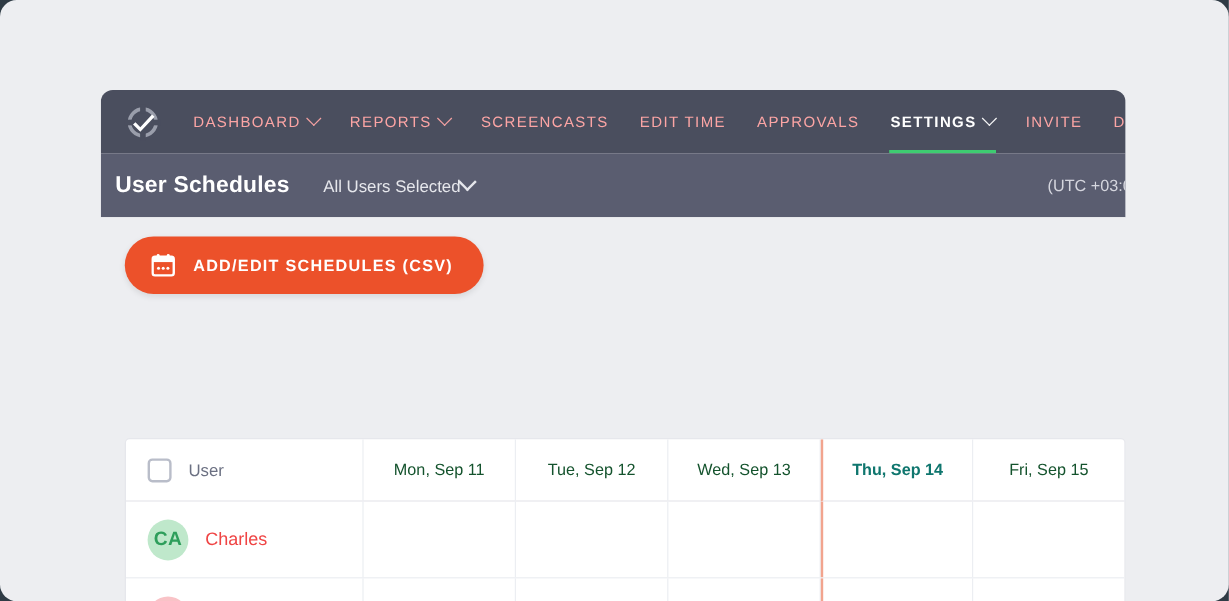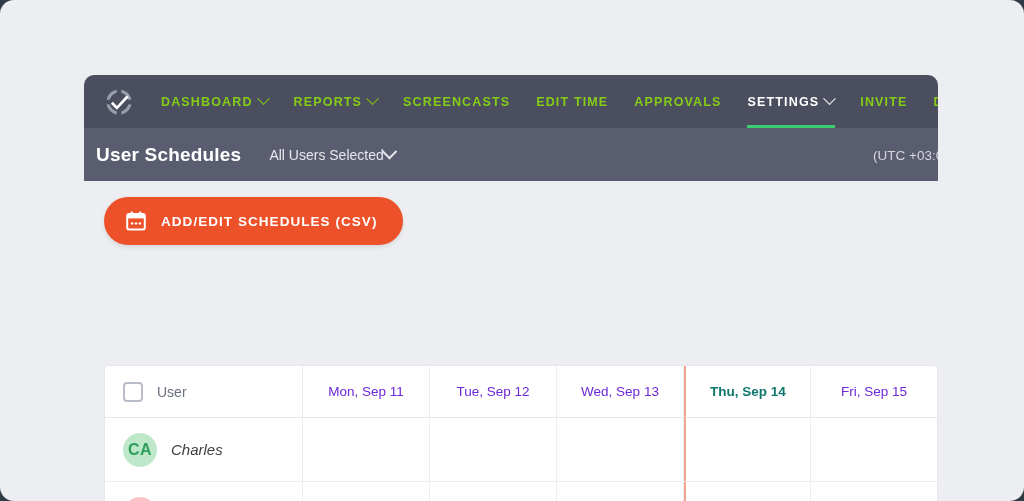--- a/index.html
+++ b/index.html
@@ -59,24 +59,24 @@
     height: 53px;
     margin-left: 6px;
   }
 
   .nav-item {
     display: flex;
     align-items: center;
     gap: 6px;
     padding: 0 13px;
     height: 53px;
-    color: #84cc16;
+    color: #fca5a5;
     font-size: 12.5px;
     letter-spacing: 1.15px;
-    font-weight: 700;
+    font-weight: 400;
     white-space: nowrap;
     cursor: pointer;
     position: relative;
   }
   .nav-item.active {
     color: #ffffff;
     font-weight: bold;
   }
   .nav-item.active::after {
     content: "";
@@ -207,21 +207,21 @@
   .tcell.day-col.today {
     border-left: 2px solid #f2a48e;
     justify-content: center;
   }
 
   .header-row .tcell { border-bottom: 1px solid #e6e7ec; }
   .body-row { border-bottom: 1px solid #eceef2; }
 
   .col-head-text {
     font-size: 13.5px;
-    color: #6d28d9;
+    color: #14532d;
   }
   .col-head-text.today-text {
     color: #0f766e;
     font-weight: bold;
   }
 
   .checkbox {
     width: 20px; height: 20px;
     border: 2px solid #b9bdc9;
     border-radius: 4px;
@@ -241,22 +241,21 @@
     align-items: center;
     justify-content: center;
     font-size: 16px;
     font-weight: bold;
     flex: none;
     letter-spacing: .4px;
   }
   .user-text { display: flex; flex-direction: column; gap: 2px; }
   .user-name {
     font-size: 15px;
-    color: #404040;
-    font-style: italic;
+    color: #ef4444;
   }
 </style>
 </head>
 <body>
 
 <div id="page-frame">
 
   <div id="app-window">
 
     <div id="topnav">

